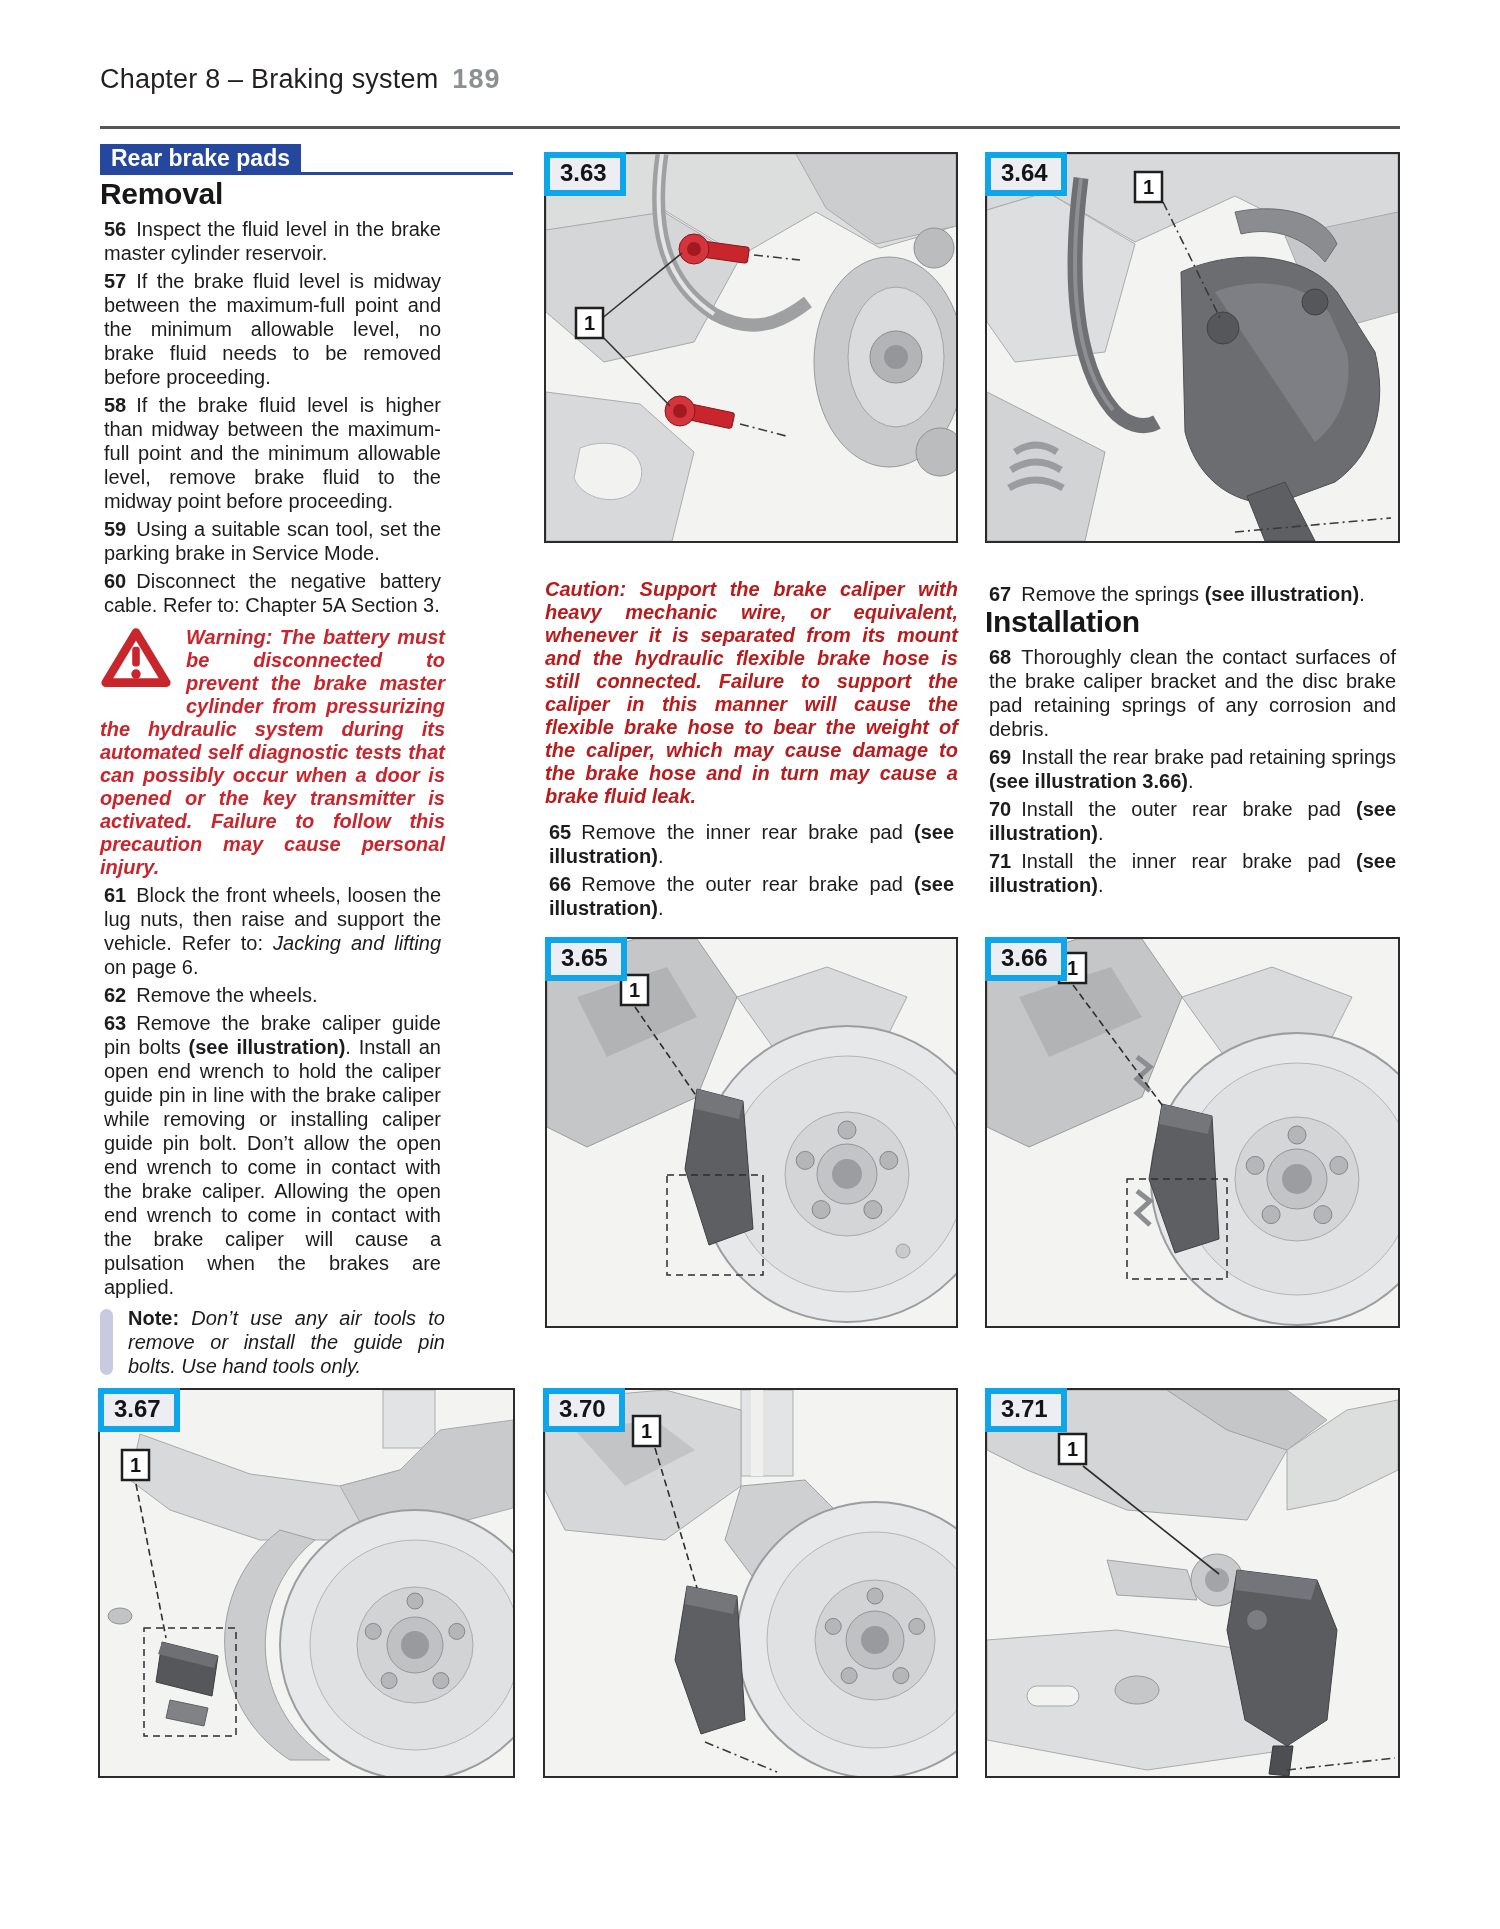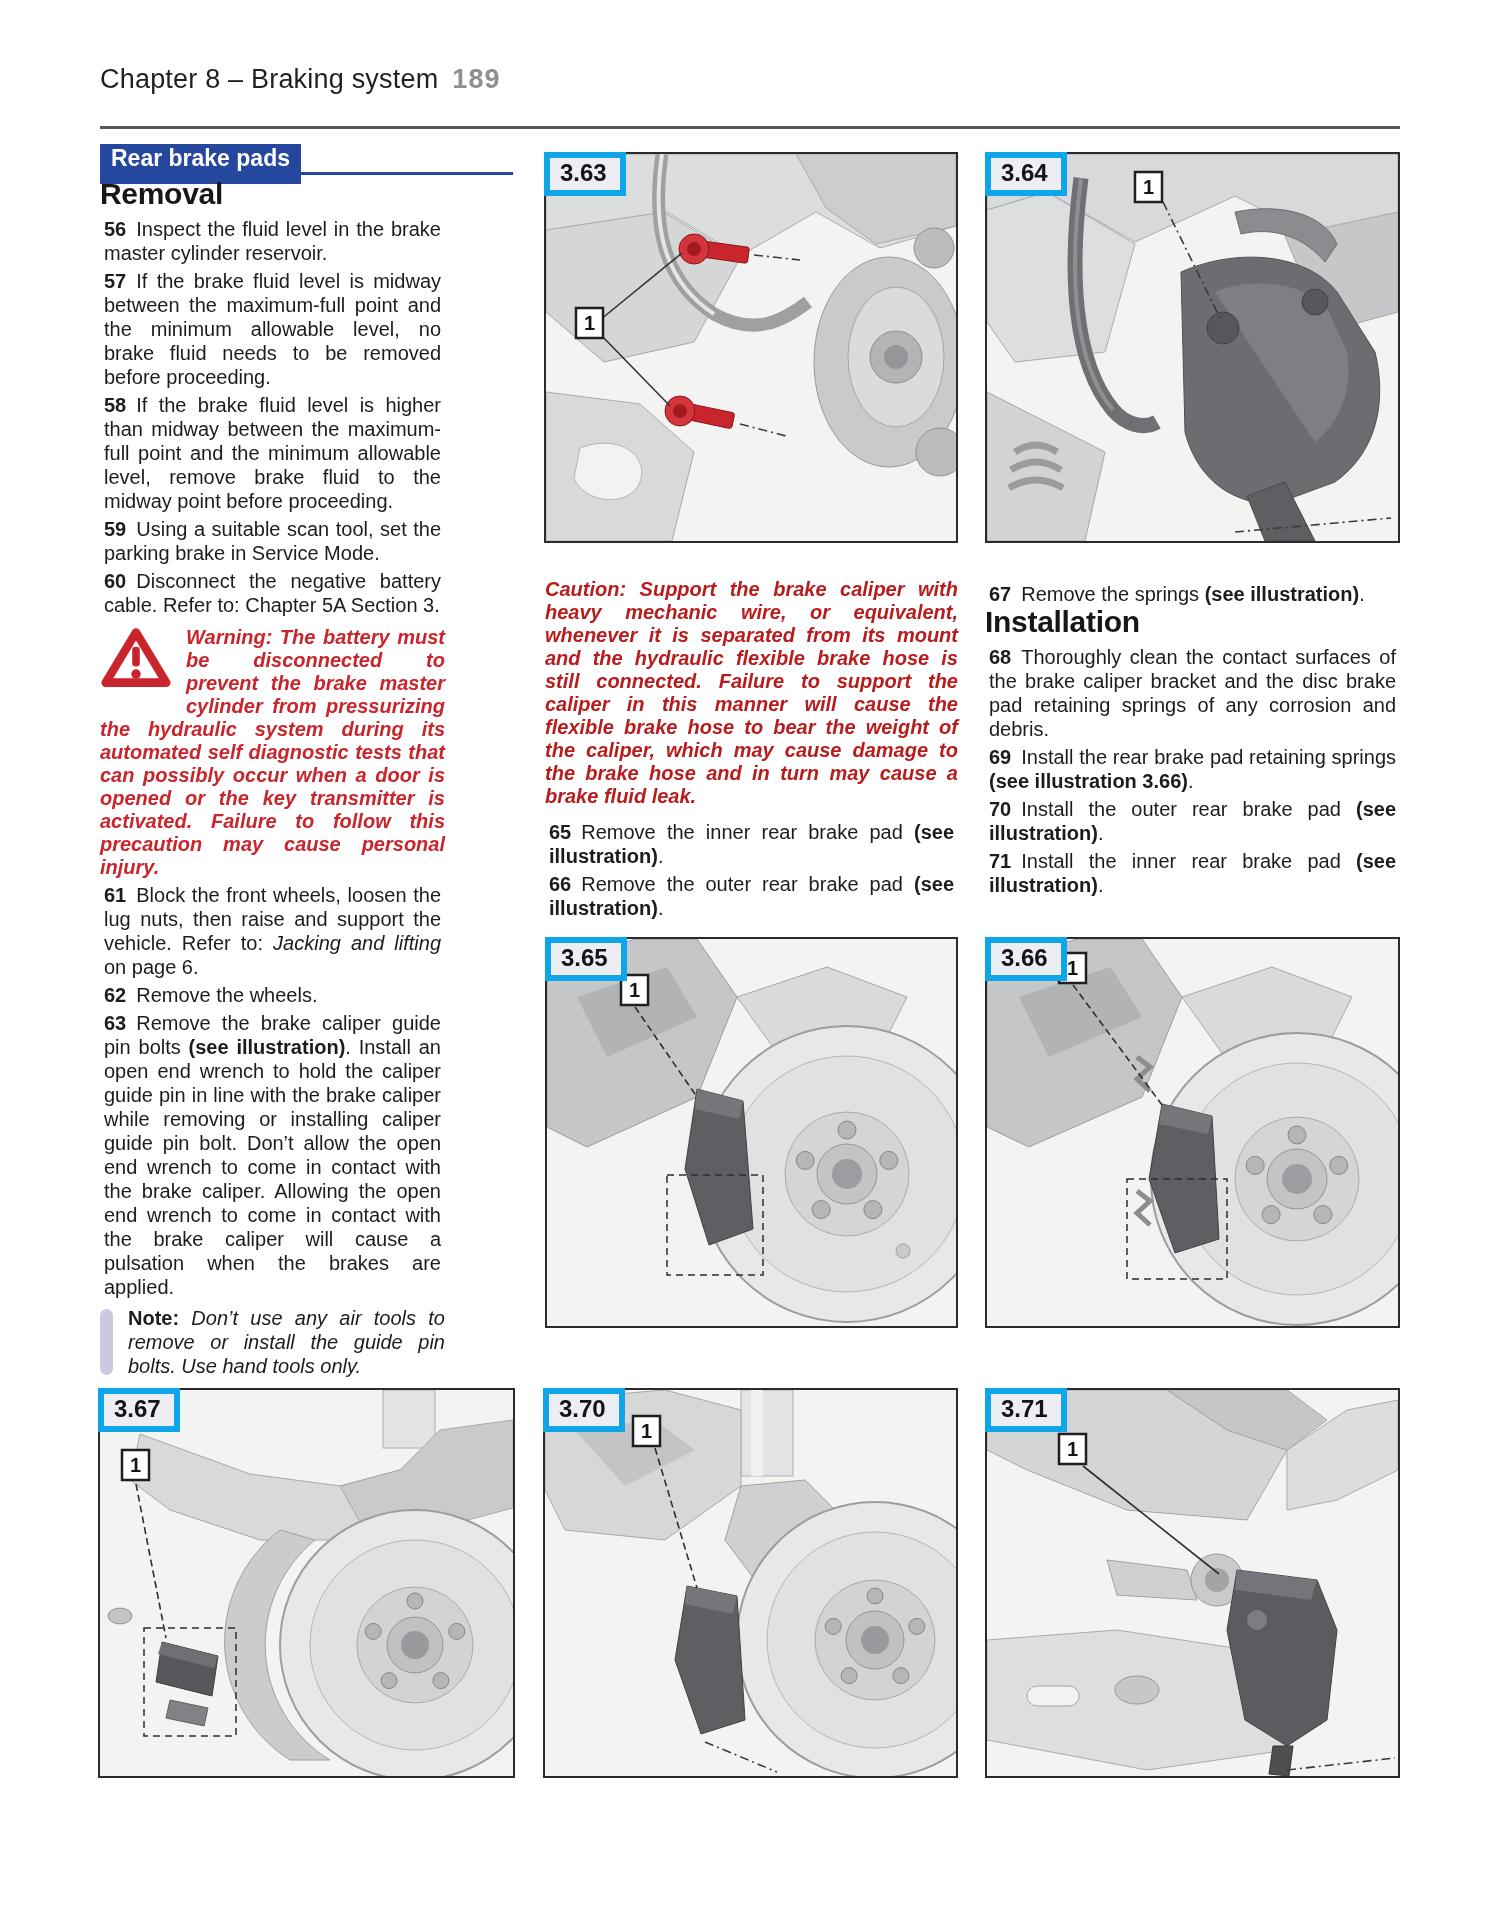--- a/index.html
+++ b/index.html
@@ -4,21 +4,21 @@
 <style>
   html,body{margin:0;padding:0;background:#ffffff;}
   .page{position:relative;width:1500px;height:1929px;background:#ffffff;overflow:hidden;
         font-family:"Liberation Sans",sans-serif;color:#1c1c1e;}
   
   .hdr{position:absolute;top:64px;left:100px;width:1300px;text-align:left;
        font-size:27px;letter-spacing:.2px;color:#231f20;}
   .hdr .pageno{font-weight:bold;color:#8d9093;margin-left:14px;letter-spacing:1px;}
   .hdr-rule{position:absolute;top:126px;left:100px;width:1300px;height:3px;background:#55565a;}
   
-  .title-bar{position:absolute;top:144px;left:100px;width:190px;height:40px;background:#26479e;
+  .title-bar{position:absolute;top:144px;left:100px;width:190px;height:30px;background:#26479e;
              color:#ffffff;font-size:23px;font-weight:bold;line-height:29px;padding-left:11px;}
   .title-underline{position:absolute;top:172px;left:100px;width:413px;height:2.5px;background:#26479e;}
   
   .col{position:absolute;font-size:20px;line-height:24px;}
   .col-left{top:182px;left:100px;width:345px;}
   .col-mid{top:578px;left:545px;width:413px;}
   .col-right{top:578px;left:985px;width:415px;}
   h2.subhead{font-size:30px;font-weight:bold;margin:0 0 11px 0;letter-spacing:-.3px;color:#17171a;}
   p.step{margin:4px;text-align:justify;}
   p.step + p.step{margin-top:0px;}

